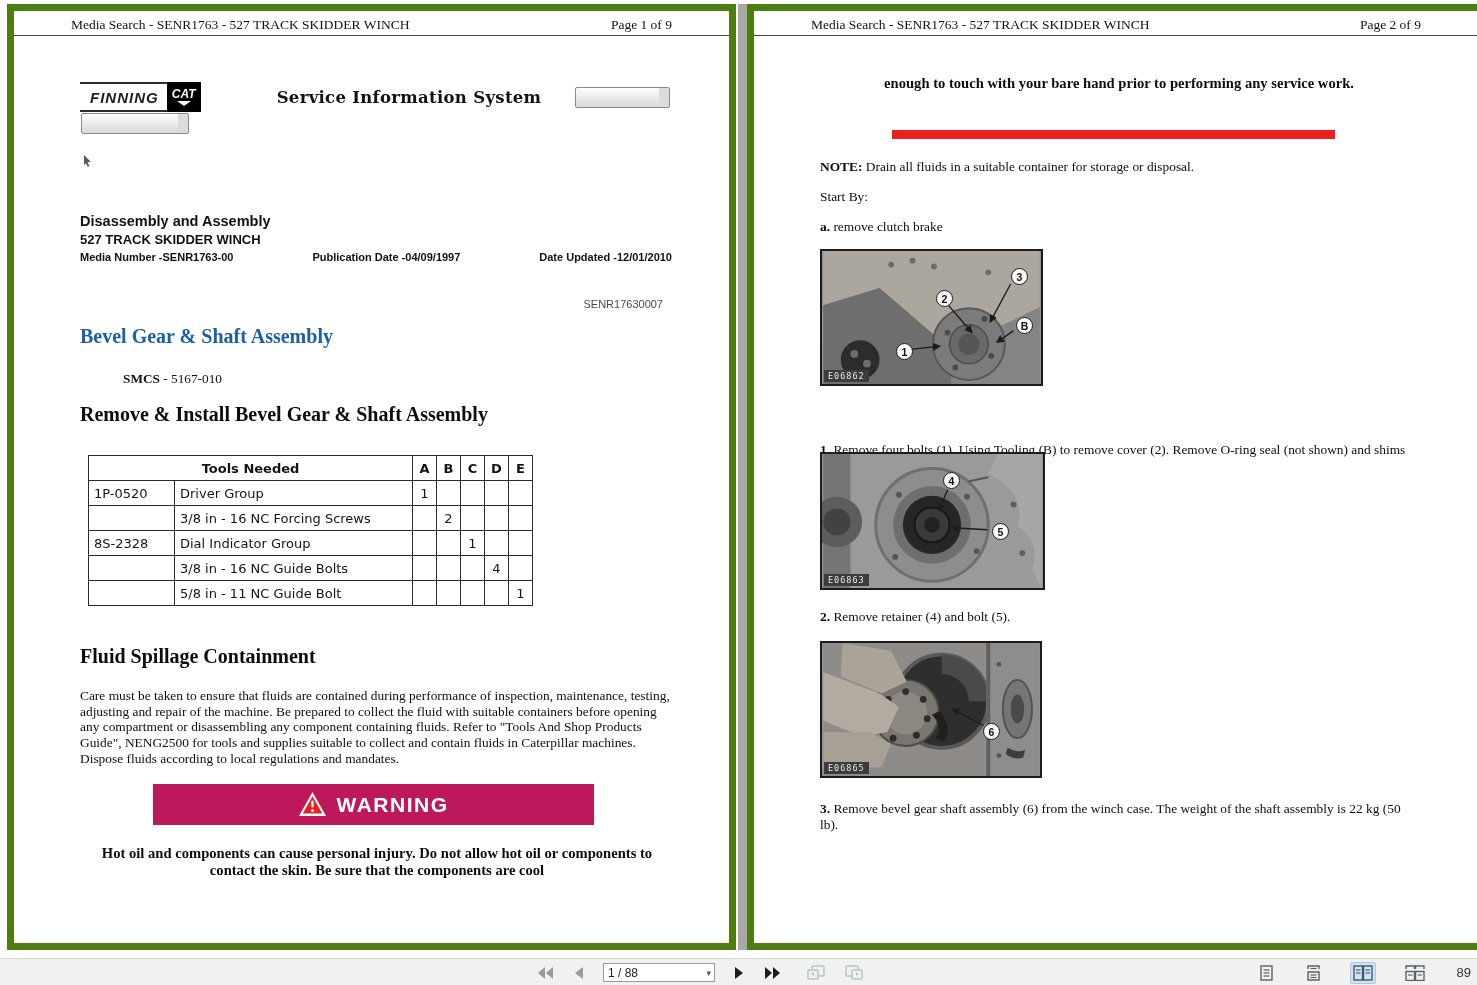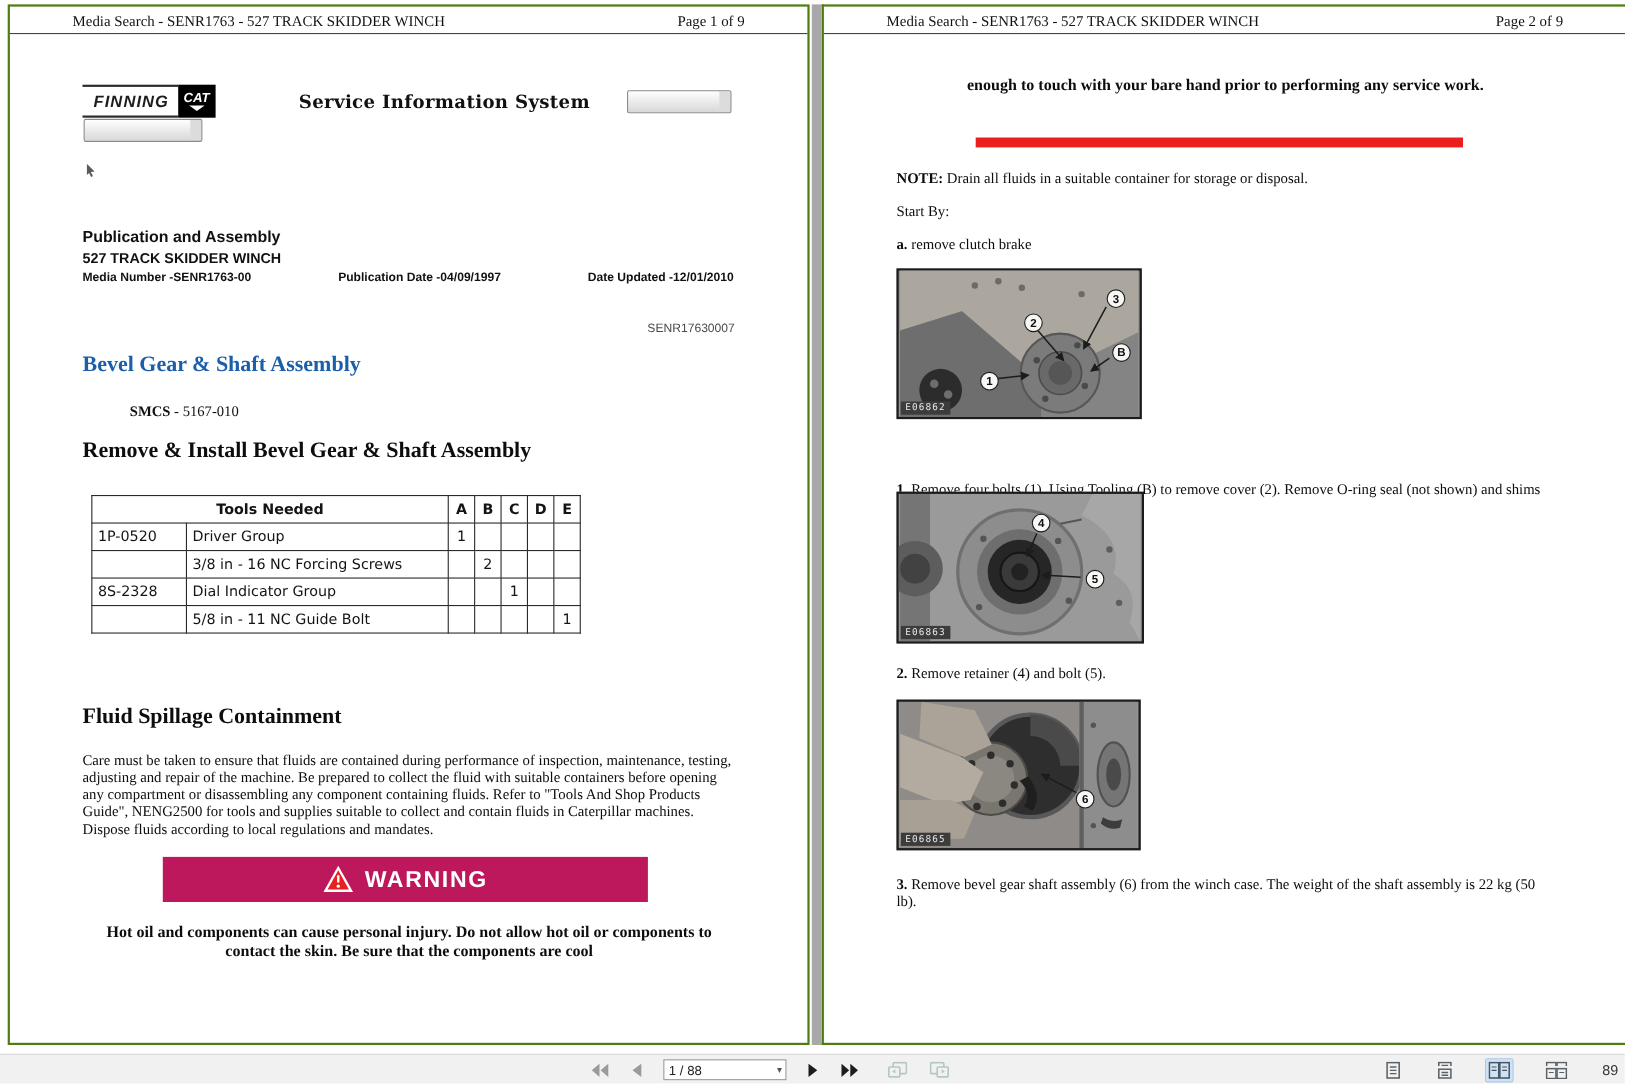--- a/index.html
+++ b/index.html
@@ -1,20 +1,20 @@
 <!DOCTYPE html>
 <html><head>
 <meta charset="utf-8">
 <style>
   * { margin:0; padding:0; box-sizing:border-box; }
   html,body { width:1477px; height:985px; overflow:hidden; background:#fff;
               font-family:"Liberation Serif", serif; }
 
   
-  .page { position:absolute; top:4px; height:946px; background:#fff; border:2px solid #4d7c0f;padding-left:32px; }
+  .page { position:absolute; top:4px; height:946px; background:#fff; border:7px solid #4d7c0f;padding-left:32px; }
   .page-left  { left:7px;  width:729px; }
   .page-gap   { position:absolute; left:738px; top:4px; width:9px; height:946px; background:#a8a8a8; }
   .page-right { left:747px; width:731px; border-right:none; }
 
   .page-header { position:absolute; top:6px; left:57px; right:57px; display:flex;
                  justify-content:space-between; font:13.5px "Liberation Serif", serif; color:#111; }
   .header-rule { position:absolute; top:24px; left:0; right:0; border-bottom:1px solid #444; }
 
   
   .logo-wrap { position:absolute; left:66px; top:71px; display:flex; align-items:stretch; height:30px; }
@@ -131,21 +131,21 @@
   <div class="sis-title">Service Information System</div>
   <div class="ctrl-box tr"></div>
   <div class="ctrl-box bl"></div>
 
   <span class="stray">
     <svg width="9" height="12" viewBox="0 0 9 12">
         <path d="M1 0 L8 7 L4.5 7.3 L6.5 11 L4.8 11.8 L3 8.2 L1 10 Z" fill="#5a5a5a"></path>
       </svg>
   </span>
 
-  <div class="doc-title">Publication and Assembly</div>
+  <div class="doc-title">Disassembly and Assembly</div>
   <div class="doc-subtitle">527 TRACK SKIDDER WINCH</div>
   <div class="doc-meta">
     <span>Media Number -SENR1763-00</span>
     <span>Publication Date -04/09/1997</span>
     <span>Date Updated -12/01/2010</span>
   </div>
   <div class="doc-code">SENR17630007</div>
 
   <div class="h-blue">Bevel Gear &amp; Shaft Assembly</div>
   <div class="smcs"><b>SMCS</b><span> - 5167-010</span></div>
@@ -179,20 +179,29 @@
       <td class="col-cnt"></td>
       <td class="col-cnt"></td>
     </tr>
     <tr>
       <td class="col-part">8S-2328</td>
       <td class="col-name">Dial Indicator Group</td>
       <td class="col-cnt"></td>
       <td class="col-cnt"></td>
       <td class="col-cnt">1</td>
       <td class="col-cnt"></td>
+      <td class="col-cnt"></td>
+    </tr>
+    <tr>
+      <td class="col-part"></td>
+      <td class="col-name">3/8 in - 16 NC Guide Bolts</td>
+      <td class="col-cnt"></td>
+      <td class="col-cnt"></td>
+      <td class="col-cnt"></td>
+      <td class="col-cnt">4</td>
       <td class="col-cnt"></td>
     </tr>
     <tr>
       <td class="col-part"></td>
       <td class="col-name">5/8 in - 11 NC Guide Bolt</td>
       <td class="col-cnt"></td>
       <td class="col-cnt"></td>
       <td class="col-cnt"></td>
       <td class="col-cnt"></td>
       <td class="col-cnt">1</td>

